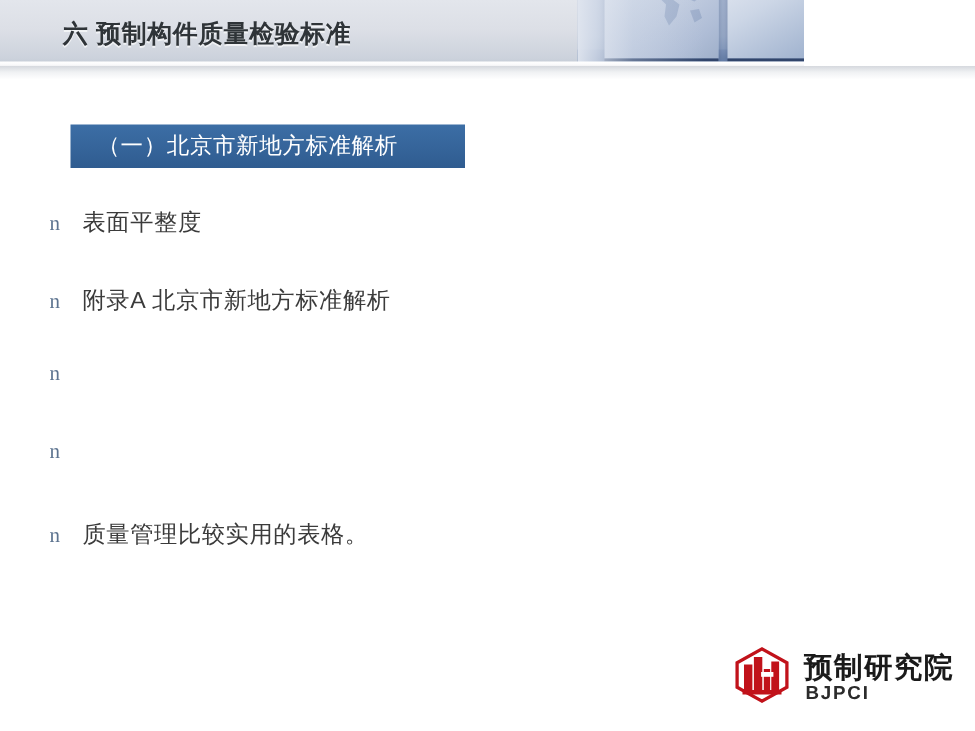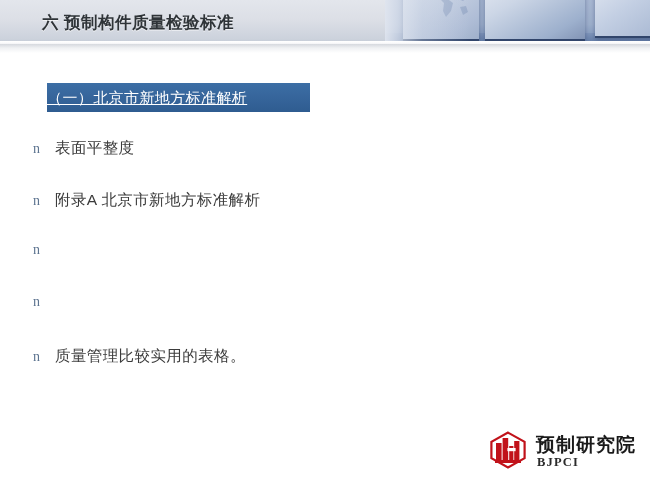--- a/index.html
+++ b/index.html
@@ -13,21 +13,21 @@
     font-family: "Liberation Sans", "DejaVu Sans", sans-serif;
     overflow: hidden;
     position: relative;
   }
 
   
   .header {
     position: absolute;
     left: 0;
     top: 0;
-    width: 650px;
+    width: 536px;
     height: 44px;
     background: linear-gradient(to bottom, #e3e6ec 0%, #dcdfe6 45%, #ccd2dc 88%, #c2c9d4 100%);
     overflow: hidden;
   }
   .header-underline {
     position: absolute;
     left: 0;
     top: 41px;
     width: 650px;
     height: 3px;
@@ -107,23 +107,23 @@
     width: 263px;
     height: 29px;
     background: linear-gradient(to bottom, #3c6ea5 0%, #36659b 50%, #2f5c90 100%);
     display: flex;
     align-items: center;
   }
   .section-box-label {
     color: #ffffff;
     font-size: 15px;
     line-height: 1;
+    padding-left: 18px;
     letter-spacing: 0.4px;
     white-space: nowrap;
-    text-decoration: underline;
   }
 
   
   .bullet-list {
     position: absolute;
     left: 0;
     top: 138px;
     width: 650px;
   }
   .bullet-item {
@@ -146,21 +146,20 @@
     white-space: nowrap;
   }
 
   
   .logo {
     position: absolute;
     left: 488px;
     top: 428px;
     width: 152px;
     height: 48px;
-    font-family: Liberation Serif, serif;
   }
   .logo-mark {
     position: absolute;
     left: 0; top: 2px;
     width: 40px; height: 40px;
   }
   .logo-text-cn {
     position: absolute;
     left: 48px;
     top: 4px;

